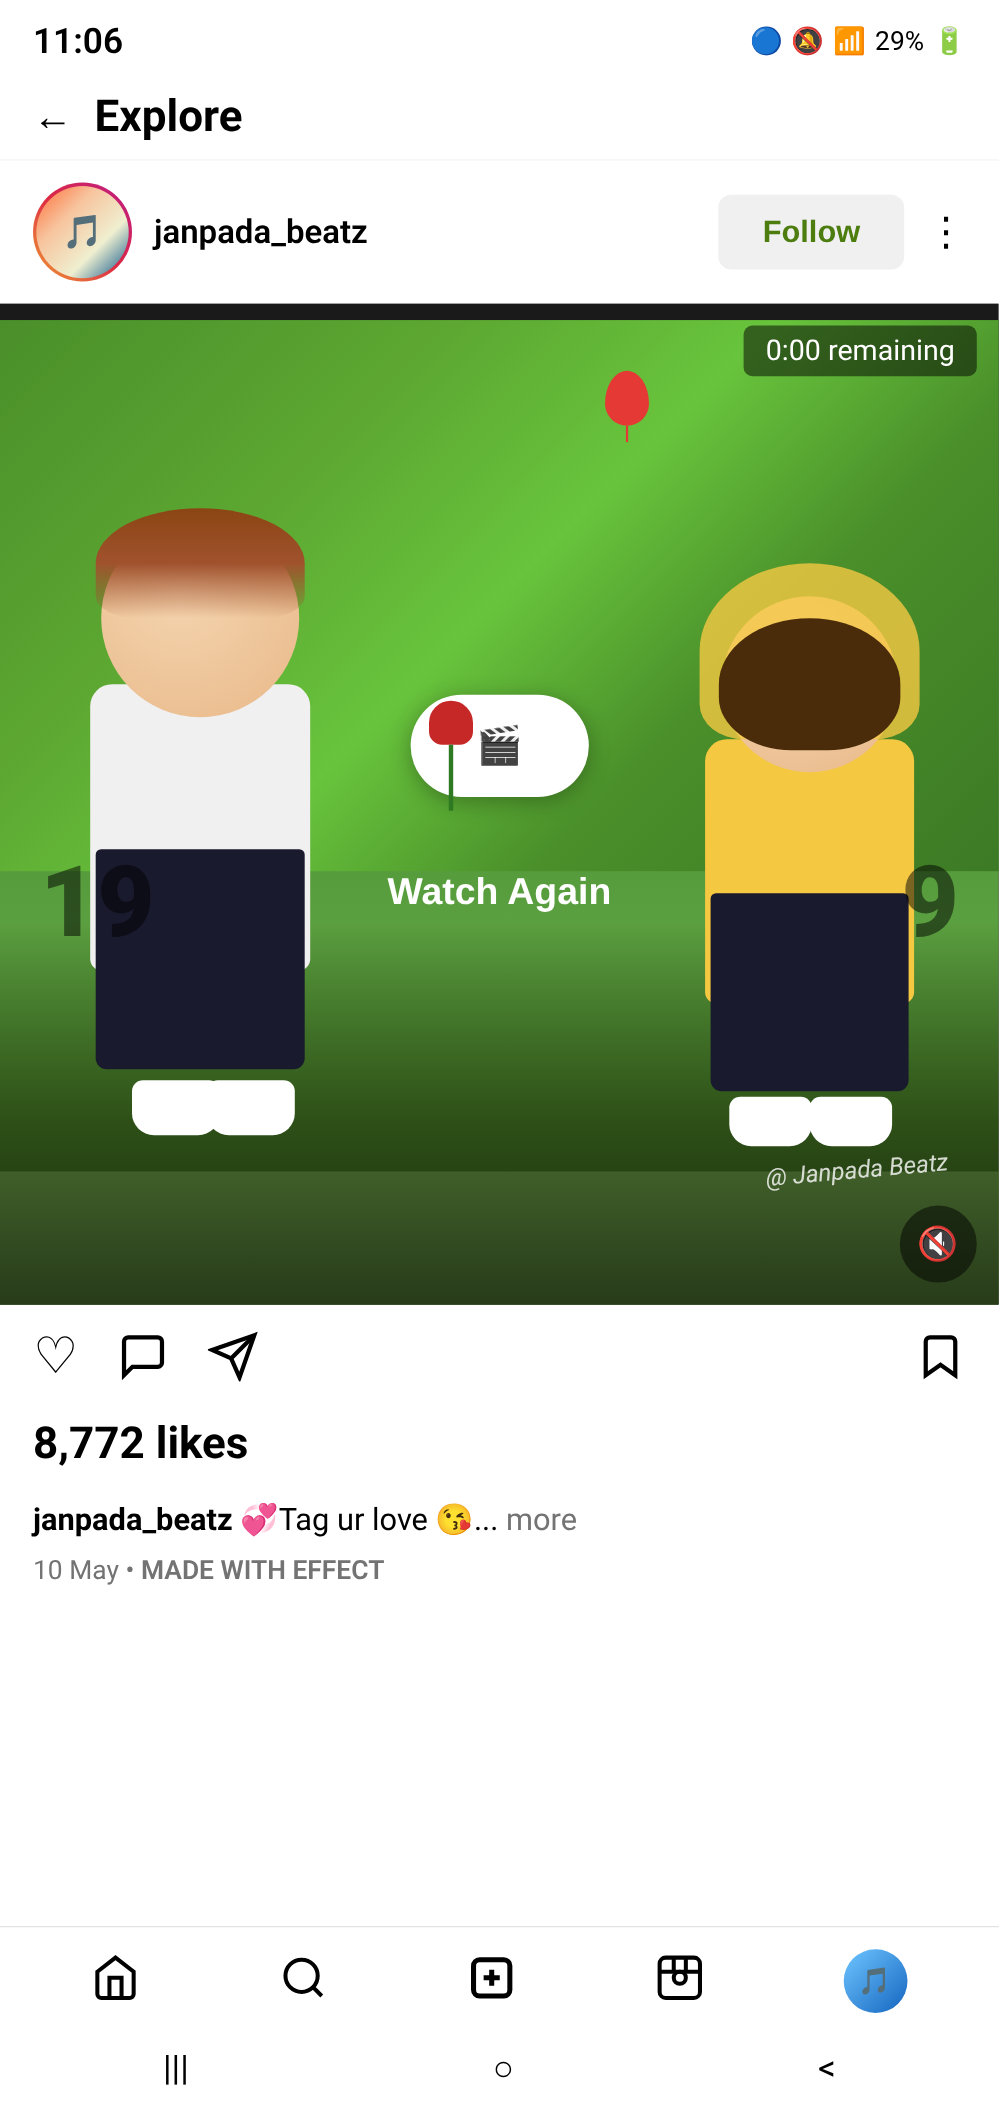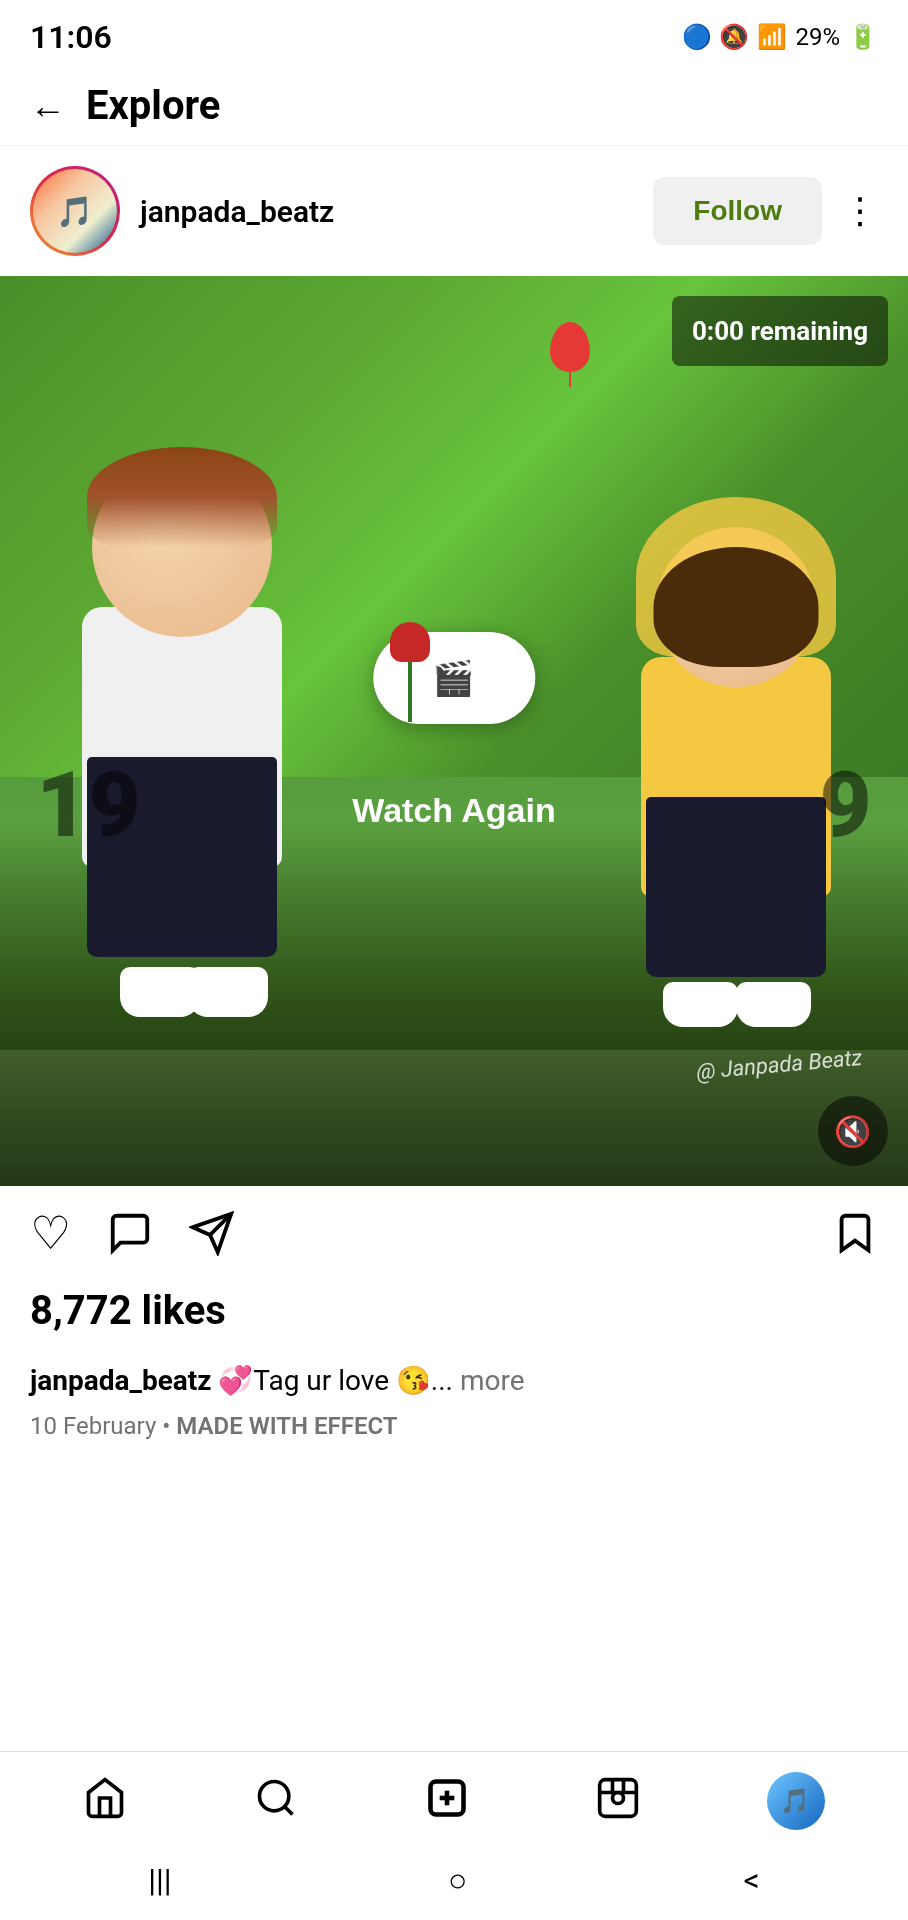--- a/index.html
+++ b/index.html
@@ -129,20 +129,21 @@
       background: #1a1a1a;
       overflow: hidden;
     }
 
     
     .video-bg {
       width: 100%;
       height: 100%;
       position: relative;
       background: linear-gradient(180deg, #2d5a1b 0%, #3d7a25 20%, #4a9030 40%, #5ba040 60%, #3d6b1f 80%, #2a4a15 100%);
+      margin-top: 15px;
     }
 
     
     .bg-wall {
       position: absolute;
       top: 0;
       left: 0;
       right: 0;
       height: 55%;
       background: linear-gradient(135deg, #4a8f2a 0%, #5da832 30%, #68c43c 50%, #4a8f2a 70%, #3d7a25 100%);
@@ -158,24 +159,24 @@
       background: linear-gradient(transparent, rgba(0,0,0,0.5));
     }
 
     
     .time-remaining {
       position: absolute;
       top: 20px;
       right: 20px;
       background: rgba(0,0,0,0.5);
       color: #fff;
-      padding: 20px 20px;
+      padding: 8px 20px;
       border-radius: 8px;
       font-size: 26px;
-      font-weight: 700;
+      font-weight: 400;
     }
 
     
     .watermark {
       position: absolute;
       bottom: 12%;
       right: 5%;
       font-size: 22px;
       color: rgba(255,255,255,0.8);
       font-style: italic;
@@ -508,21 +509,21 @@
 </div>
 
 <div class="post-info">
   <div class="likes-count">8,772 likes</div>
   <div class="caption">
     <span class="username-cap">janpada_beatz</span>
     <span> 💞Tag ur love 😘...</span>
     <span class="more-link">more</span>
   </div>
   <div class="post-date">
-    <span>10 February</span>
+    <span>10 May</span>
     <span> • </span>
     <span class="audio-tag">MADE WITH EFFECT</span>
   </div>
 </div>
 
 <div style="height: 180px;"></div>
 
 <div class="bottom-nav">
   <div class="nav-item">
     <span class="nav-icon">

